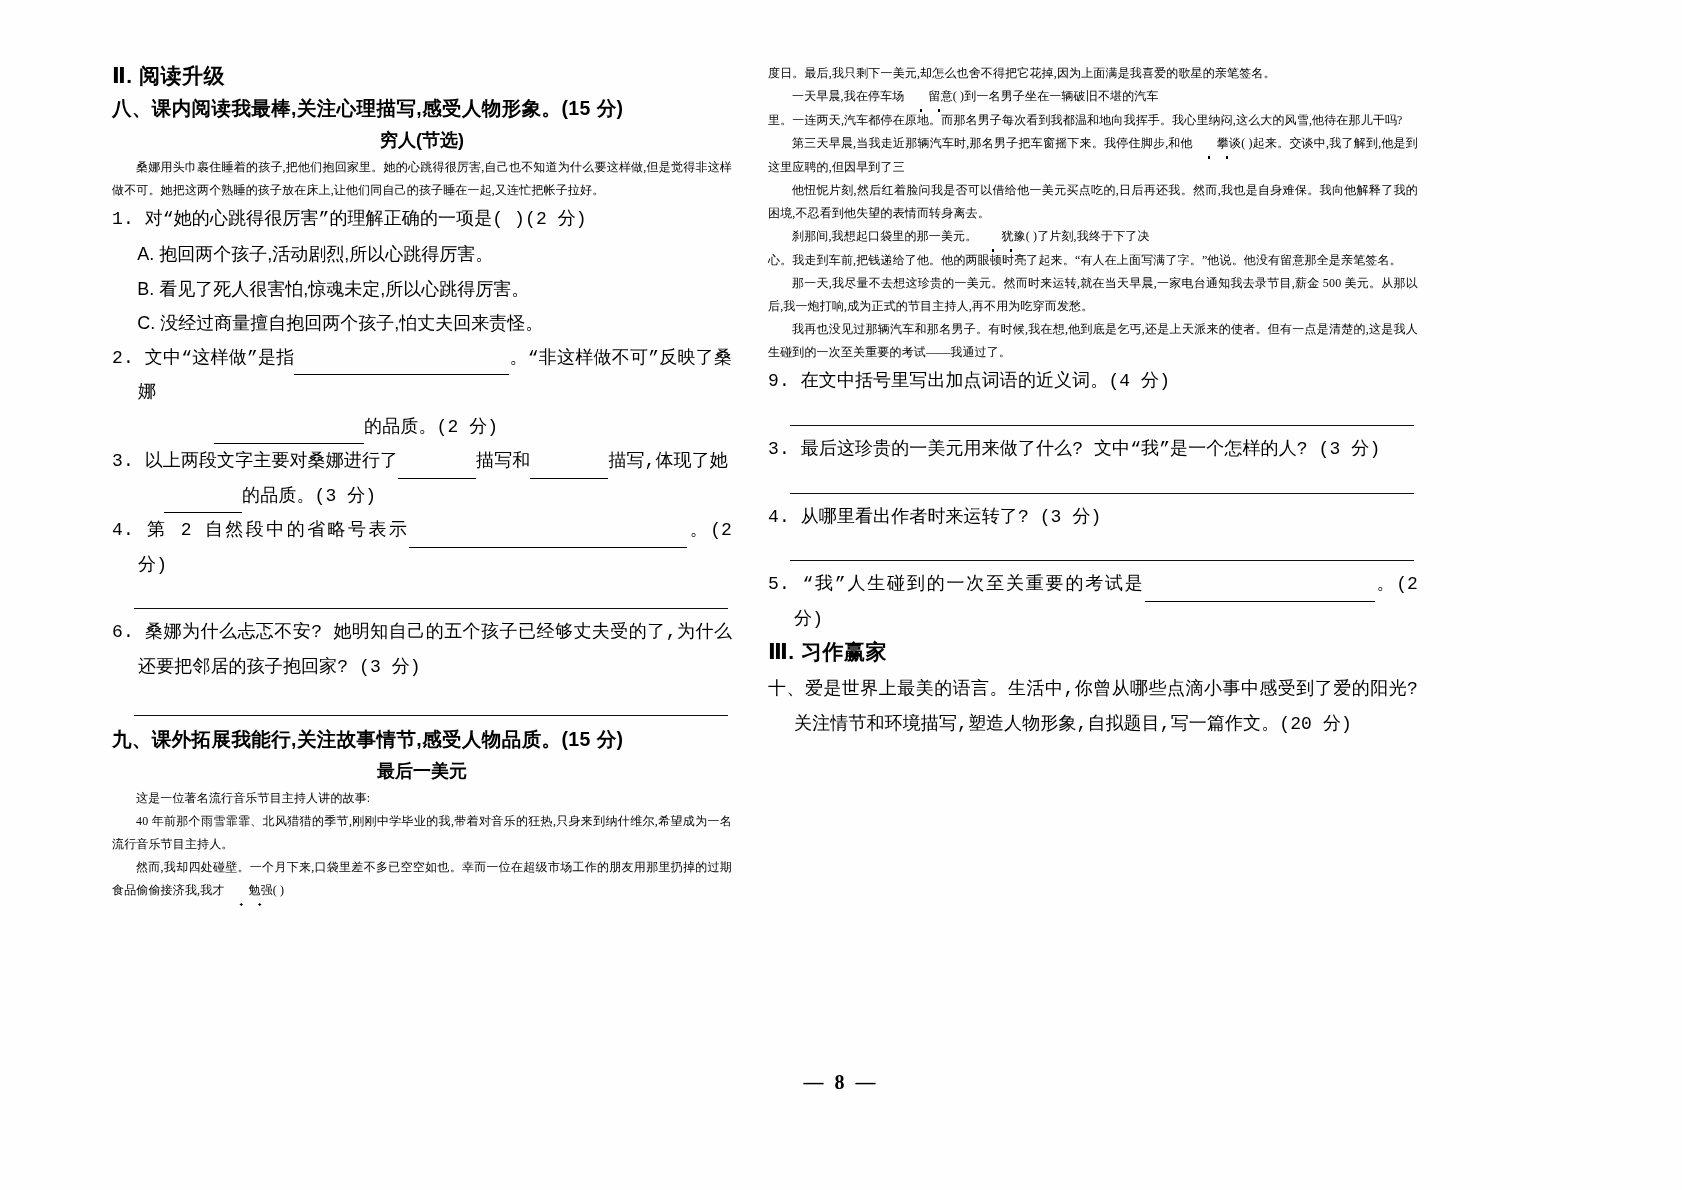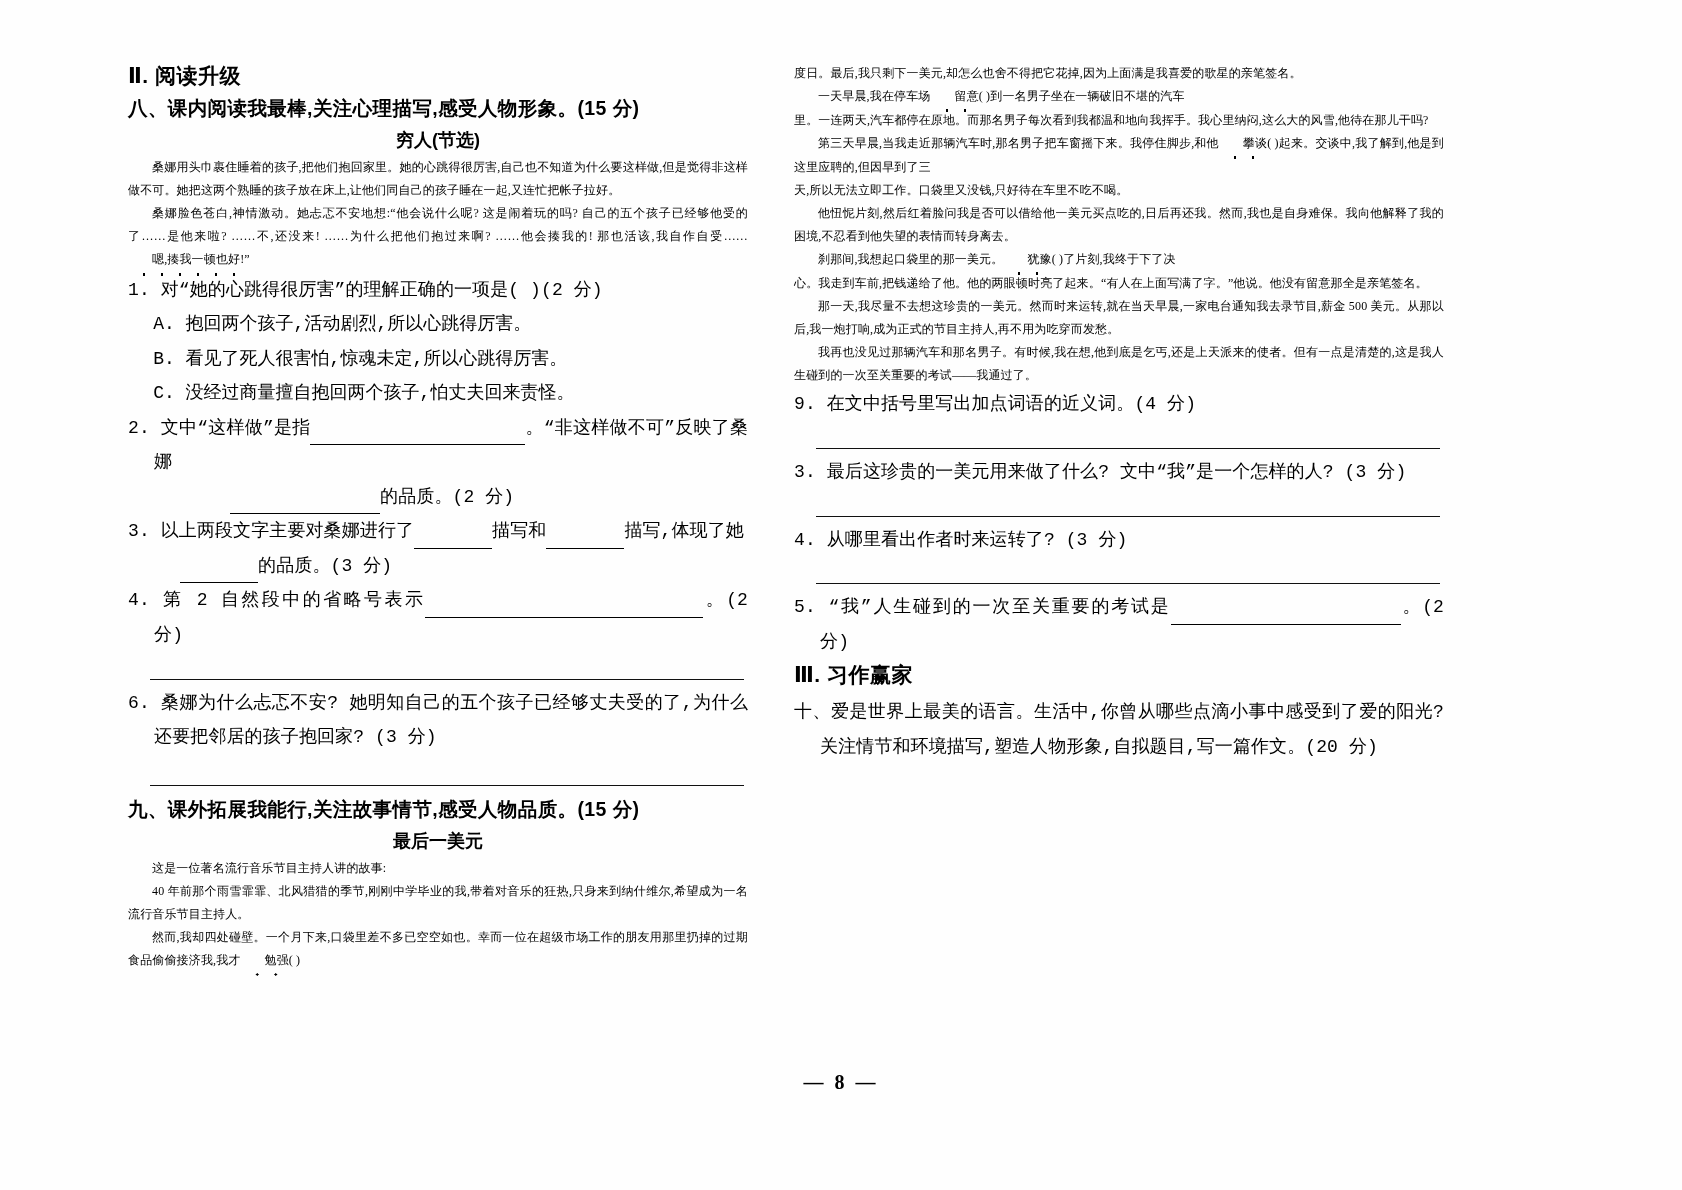--- a/index.html
+++ b/index.html
@@ -26,22 +26,21 @@
     position: absolute;
     left: 112px;
     top: 62px;
     width: 1452px;
     height: 1010px;
   }
   .cols {
     display: flex;
     width: 100%;
     height: 100%;
-    gap: 46px;
-    margin-left: 16px;
+    gap: 36px;
   }
   .col {
     width: 620px;
     position: relative;
   }
   .col.right { width: 650px; }
 
   
   .sec-head {
     font-family: "Liberation Sans", "DejaVu Sans", sans-serif;
@@ -81,21 +80,21 @@
     line-height: 1.92;
     margin: 0;
     text-align: justify;
     letter-spacing: 0.1px;
   }
   .q.hang {
     padding-left: 1.45em;
     text-indent: -1.45em;
   }
   .opt {
-    font-family: Liberation Mono, monospace;
+    font-family: Liberation Sans, sans-serif;
     font-size: 18px;
     line-height: 1.92;
     margin: 0;
     padding-left: 2.6em;
     text-indent: -1.2em;
   }
   
   .dots {
     position: relative;
     display: inline-block;
@@ -150,21 +149,20 @@
       <div class="col left">
 
         <div class="big-head">Ⅱ. 阅读升级</div>
 
         <div class="sec-head">八、课内阅读我最棒,关注心理描写,感受人物形象。(15 分)</div>
 
         <div class="title-center">穷人(节选)</div>
 
         <p class="body-p">桑娜用头巾裹住睡着的孩子,把他们抱回家里。她的心跳得很厉害,自己也不知道为什么要这样做,但是觉得非这样做不可。她把这两个熟睡的孩子放在床上,让他们同自己的孩子睡在一起,又连忙把帐子拉好。</p>
 
-        <p class="body-p"><span>桑娜脸色苍白,神情激动。她忐忑不安地想:“他会说什么呢? 这是闹着玩的吗? 自己的五个孩子已经够他受的了……是他来啦? ……不,还没来! ……为什么把他们抱过来啊? ……他会揍我的! 那也活该,我自作自受……</span><span class="dots"><span>嗯,揍我一顿也好!</span></span><span>”</span></p>
 
         <p class="q">1. 对“她的心跳得很厉害”的理解正确的一项是(      )(2 分)</p>
         <p class="opt">A. 抱回两个孩子,活动剧烈,所以心跳得厉害。</p>
         <p class="opt">B. 看见了死人很害怕,惊魂未定,所以心跳得厉害。</p>
         <p class="opt">C. 没经过商量擅自抱回两个孩子,怕丈夫回来责怪。</p>
 
         <p class="q hang"><span>2. 文中“这样做”是指</span><span class="blk" style="width:215px"></span><span>。“非这样做不可”反映了桑娜</span><br><span class="blk" style="width:150px; margin-left:76px"></span><span>的品质。(2 分)</span></p>
 
         <p class="q hang"><span>3. 以上两段文字主要对桑娜进行了</span><span class="blk" style="width:78px"></span><span>描写和</span><span class="blk" style="width:78px"></span><span>描写,体现了她</span><br><span class="blk" style="width:78px; margin-left:26px"></span><span>的品质。(3 分)</span></p>
 
@@ -191,21 +189,20 @@
       <div class="col right">
 
         <p class="body-p" style="text-indent:0">度日。最后,我只剩下一美元,却怎么也舍不得把它花掉,因为上面满是我喜爱的歌星的亲笔签名。</p>
 
         <p class="body-p"><span>一天早晨,我在停车场</span><span class="dots"><span>留意</span></span><span>(      )到一名男子坐在一辆破旧不堪的汽车</span></p>
 
         <p class="body-p" style="text-indent:0">里。一连两天,汽车都停在原地。而那名男子每次看到我都温和地向我挥手。我心里纳闷,这么大的风雪,他待在那儿干吗?</p>
 
         <p class="body-p"><span>第三天早晨,当我走近那辆汽车时,那名男子把车窗摇下来。我停住脚步,和他</span><span class="dots"><span>攀谈</span></span><span>(      )起来。交谈中,我了解到,他是到这里应聘的,但因早到了三</span></p>
 
-        <p class="body-p" style="text-indent:0">天,所以无法立即工作。口袋里又没钱,只好待在车里不吃不喝。</p>
 
         <p class="body-p">他忸怩片刻,然后红着脸问我是否可以借给他一美元买点吃的,日后再还我。然而,我也是自身难保。我向他解释了我的困境,不忍看到他失望的表情而转身离去。</p>
 
         <p class="body-p"><span>刹那间,我想起口袋里的那一美元。</span><span class="dots"><span>犹豫</span></span><span>(      )了片刻,我终于下了决</span></p>
 
         <p class="body-p" style="text-indent:0">心。我走到车前,把钱递给了他。他的两眼顿时亮了起来。“有人在上面写满了字。”他说。他没有留意那全是亲笔签名。</p>
 
         <p class="body-p">那一天,我尽量不去想这珍贵的一美元。然而时来运转,就在当天早晨,一家电台通知我去录节目,薪金 500 美元。从那以后,我一炮打响,成为正式的节目主持人,再不用为吃穿而发愁。</p>
 
         <p class="body-p">我再也没见过那辆汽车和那名男子。有时候,我在想,他到底是乞丐,还是上天派来的使者。但有一点是清楚的,这是我人生碰到的一次至关重要的考试——我通过了。</p>

